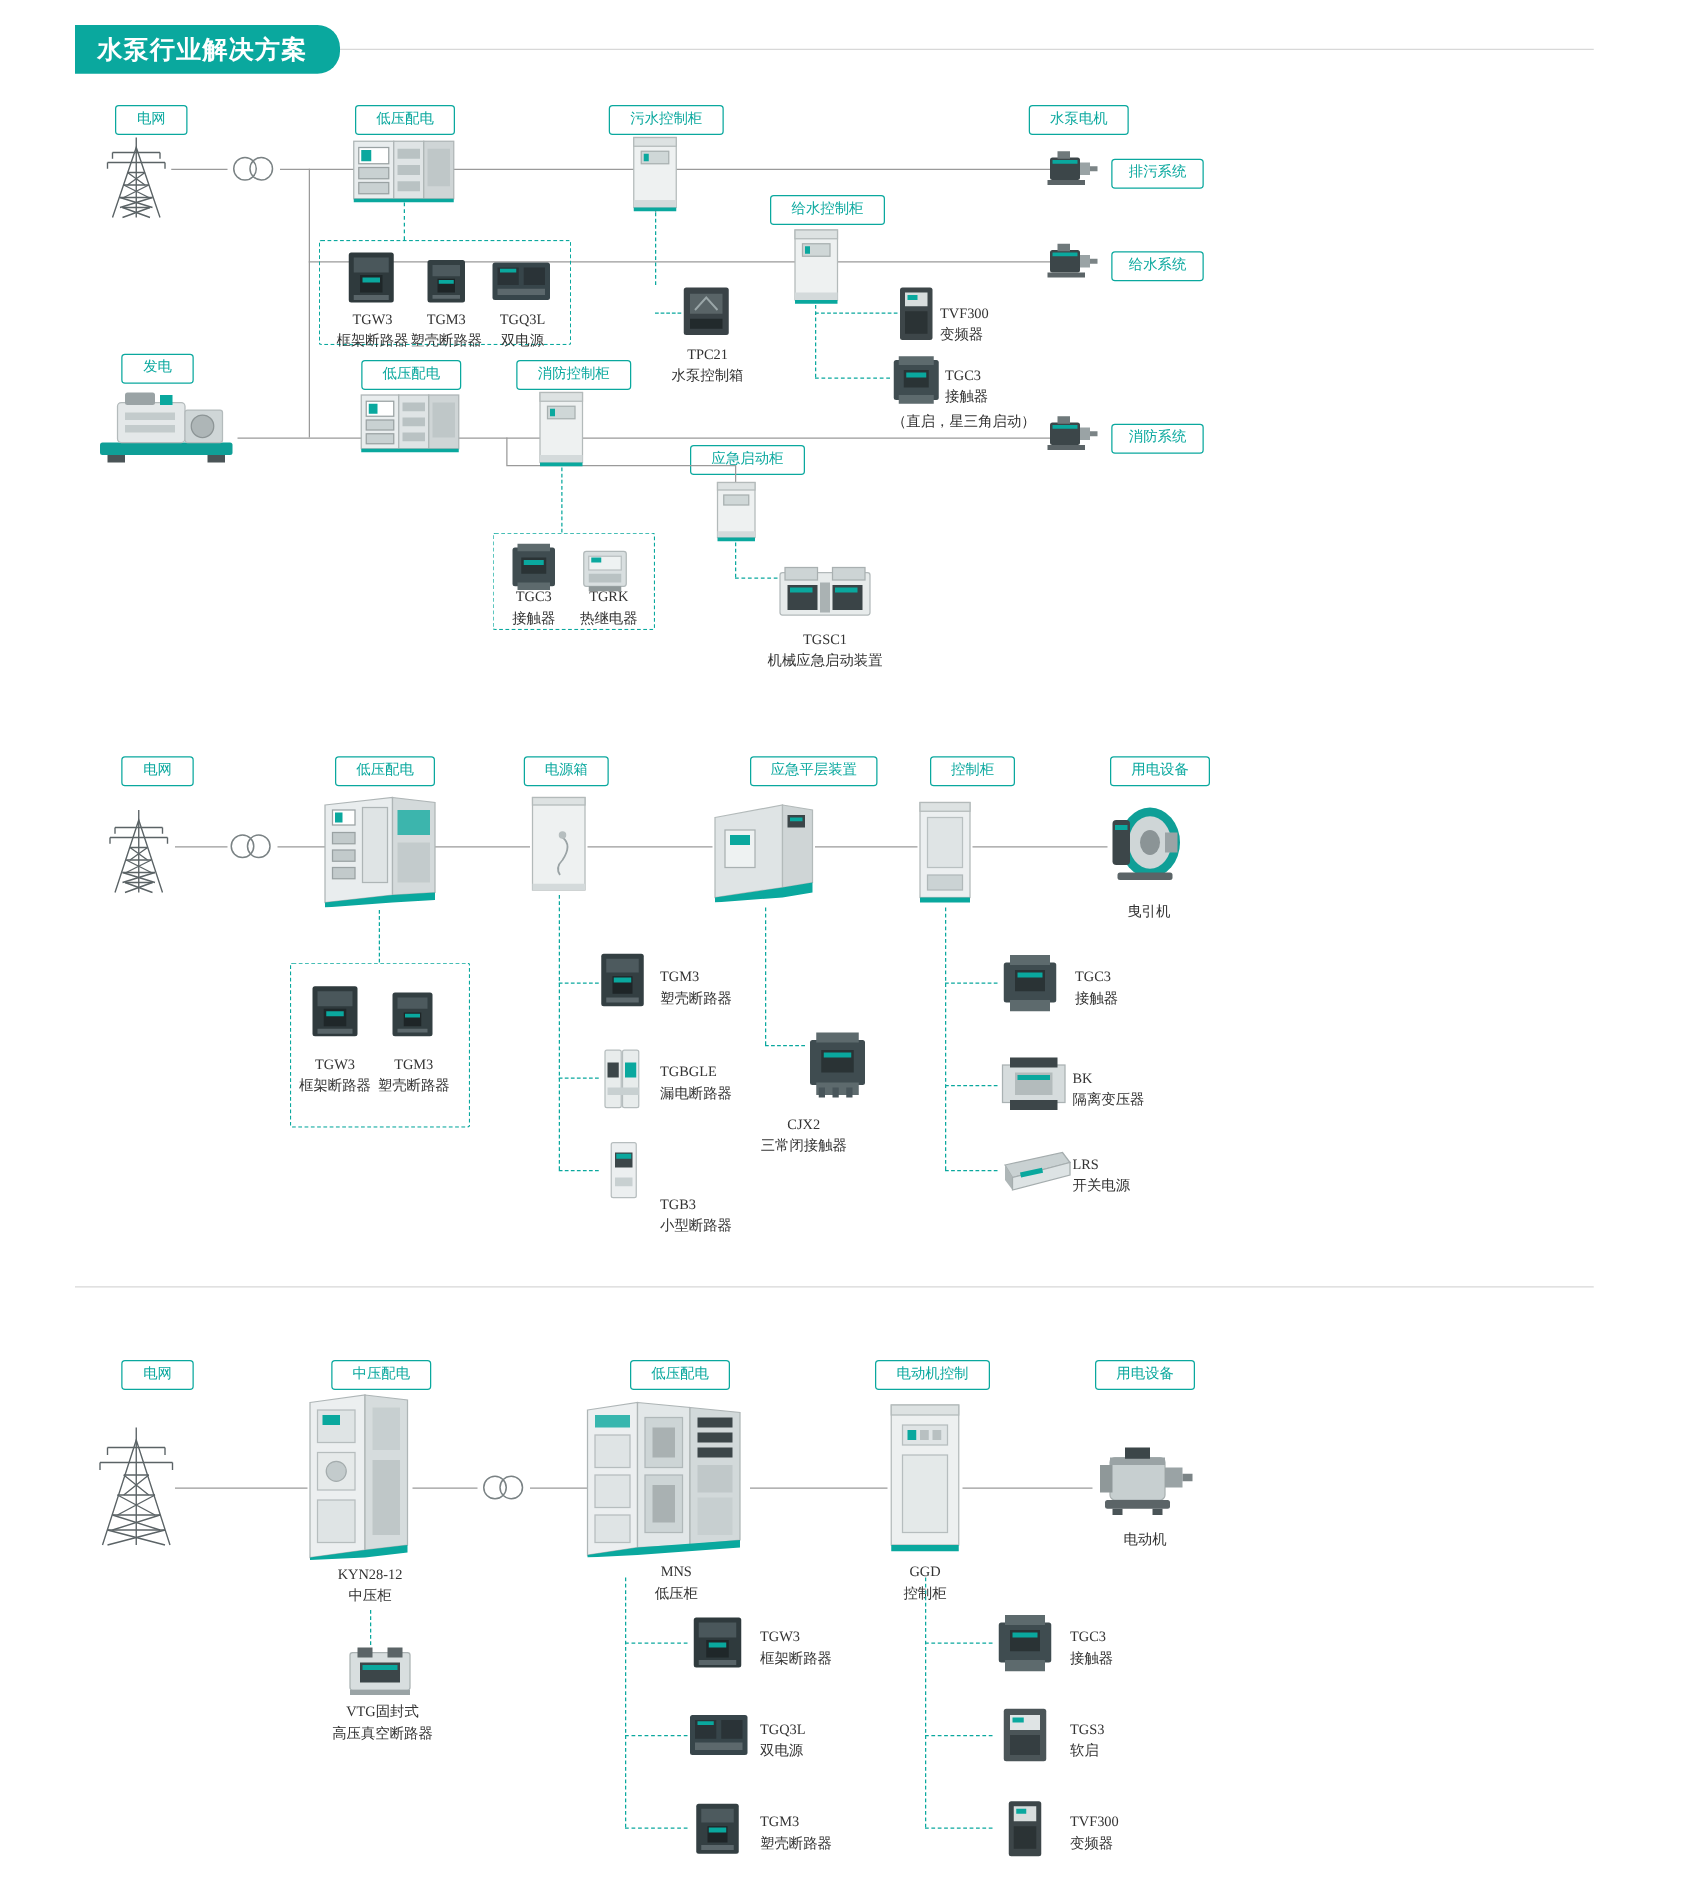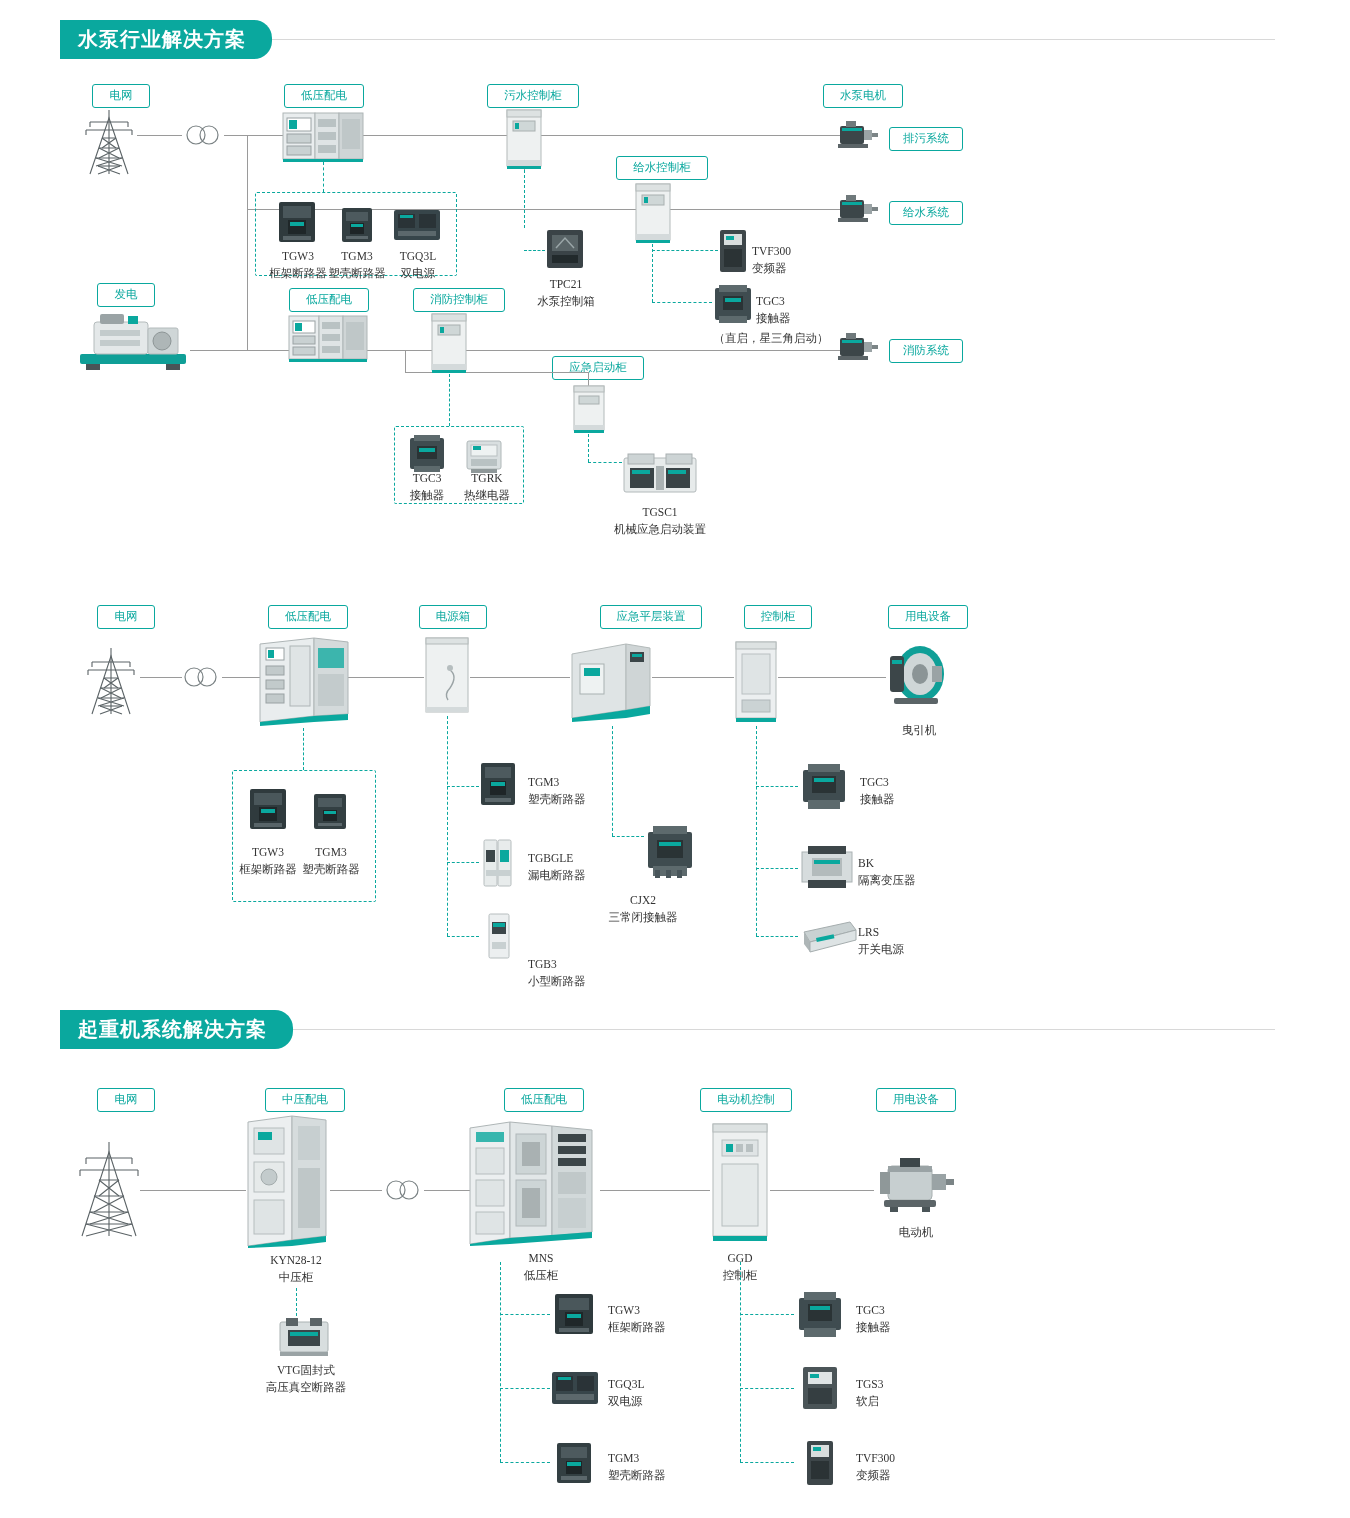--- a/index.html
+++ b/index.html
@@ -596,21 +596,20 @@
       <polygon points="12,24 58,12 58,22 12,34" fill="#dde3e4" stroke="#a5adae"></polygon>
       <rect x="18" y="20" width="18" height="4" fill="#0aa89e" transform="rotate(-12 18 20)"></rect>
     </svg>
   </div>
   <div class="cap" style="left:858px;top:924px;width:70px;text-align:left;">
     <span>LRS</span><br>
     <span>开关电源</span>
   </div>
 
   <div class="sec-head" style="left:60px;top:1012px;width:1215px;">
-    <span class="tag">起重机系统解决方案</span>
     <span class="rule"></span>
   </div>
 
   <div class="lbl" style="left:97px;top:1088px;width:38px;">电网</div>
   <div class="lbl" style="left:265px;top:1088px;width:60px;">中压配电</div>
   <div class="lbl" style="left:504px;top:1088px;width:60px;">低压配电</div>
   <div class="lbl" style="left:700px;top:1088px;width:72px;">电动机控制</div>
   <div class="lbl" style="left:876px;top:1088px;width:60px;">用电设备</div>
 
   <div class="hline" style="left:140px;top:1190px;width:106px;"></div>

